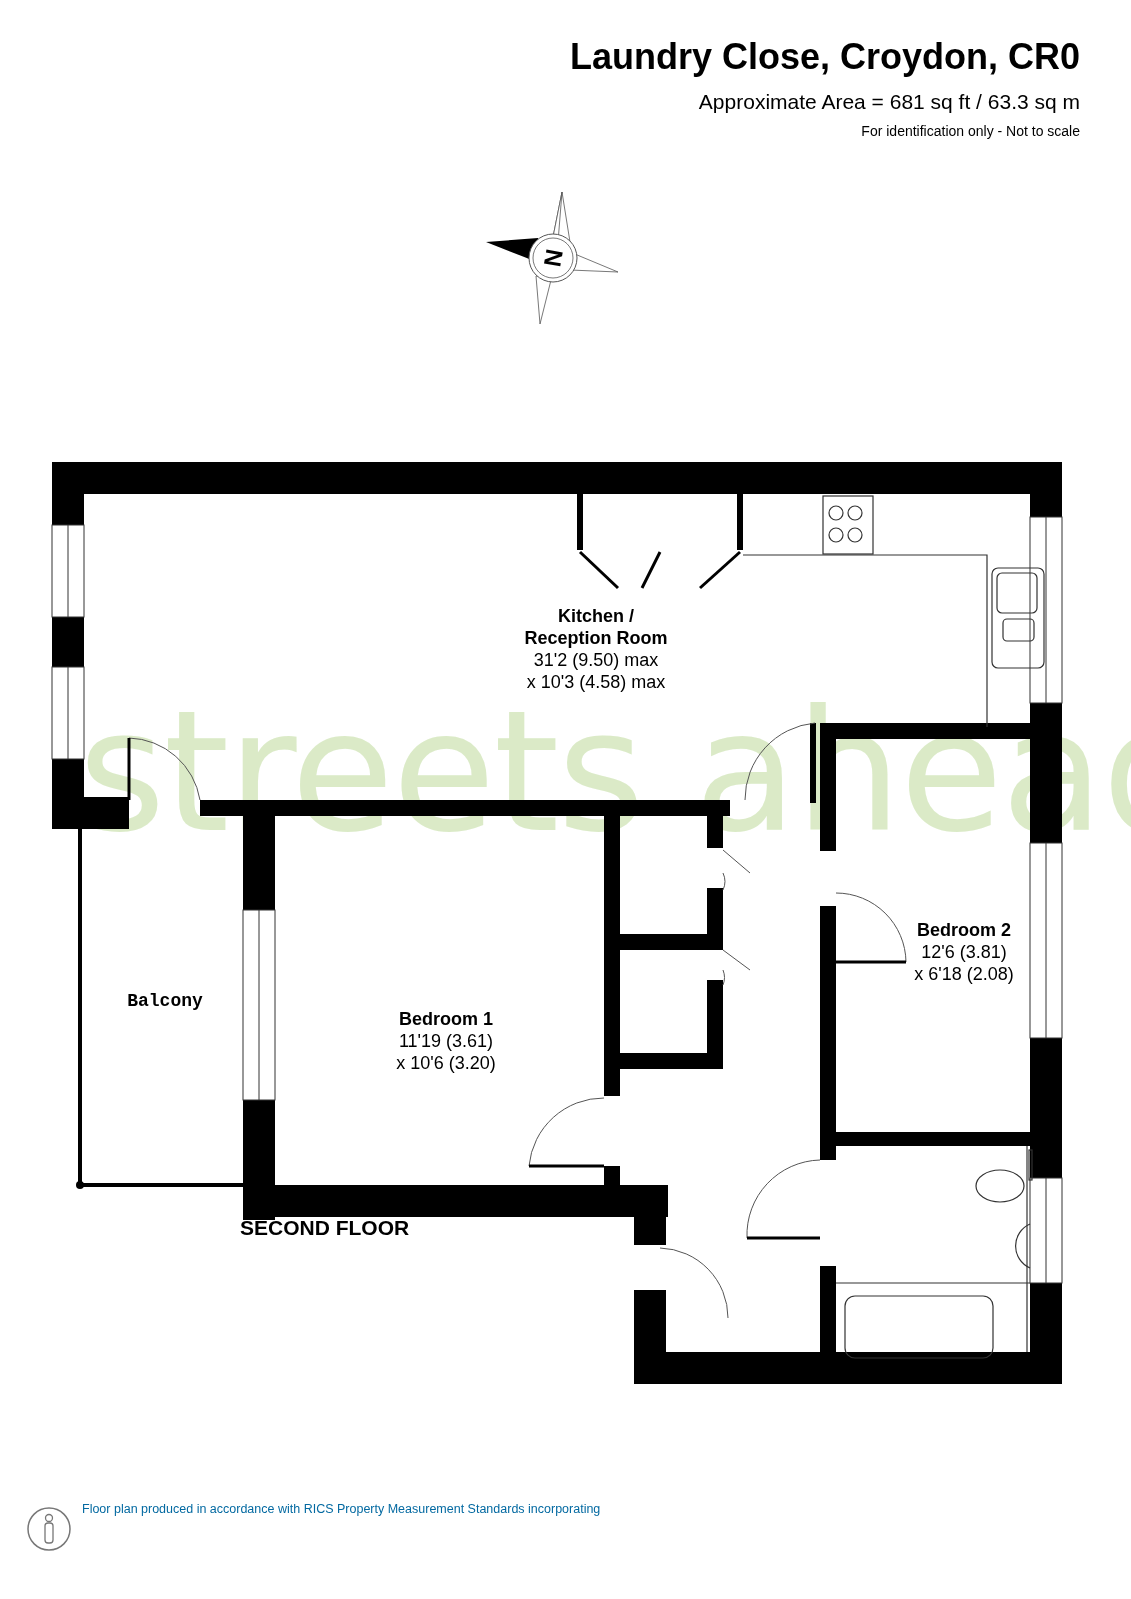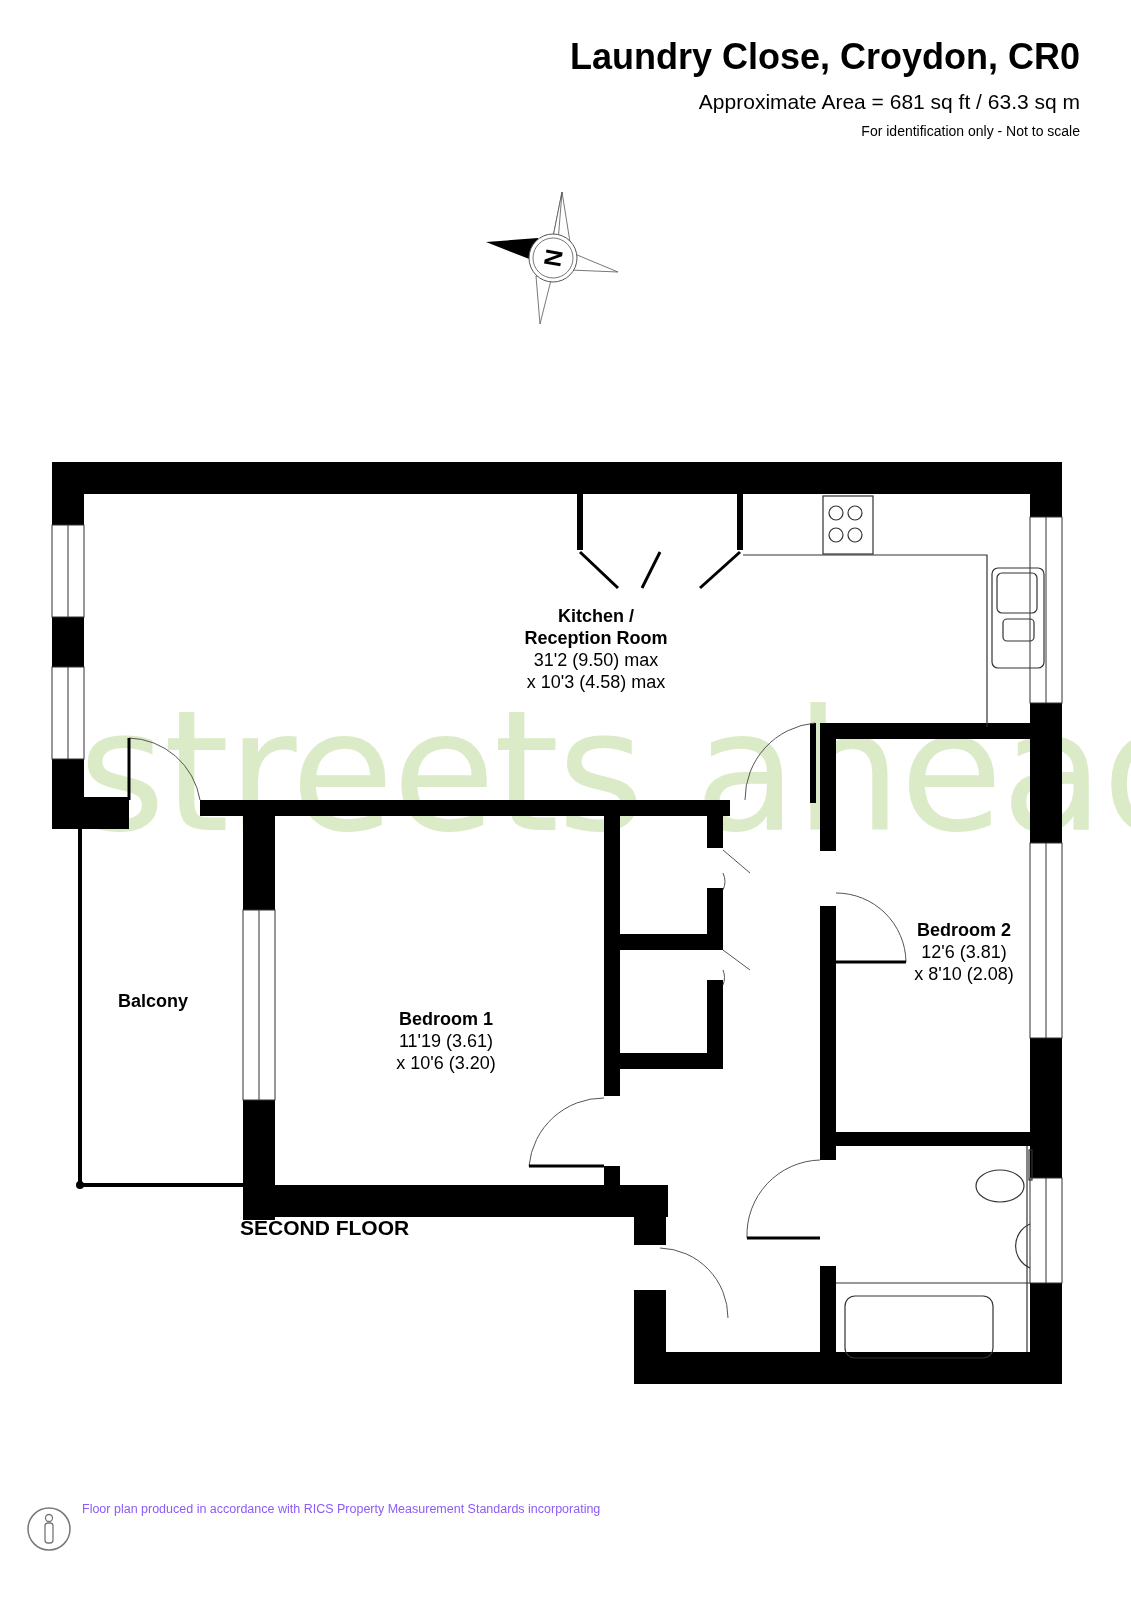--- a/index.html
+++ b/index.html
@@ -6,21 +6,21 @@
   body { width:1131px; height:1599px; position:relative; overflow:hidden; font-family:"Liberation Sans", sans-serif; color:#000; }
   .title { position:absolute; right:51px; top:36px; font-size:36px; font-weight:bold; white-space:nowrap; }
   .area { position:absolute; right:51px; top:90px; font-size:21px; white-space:nowrap;text-align:center; }
   .note { position:absolute; right:51px; top:123px; font-size:14px; white-space:nowrap; }
   .compass { position:absolute; left:486px; top:192px; width:134px; height:134px; }
   .plan { position:absolute; left:0; top:0; width:1131px; height:1599px; }
   .room-label { position:absolute; text-align:center; font-size:18px; line-height:22px; white-space:nowrap; transform:translateX(-50%); }
   .room-label .name { font-weight:bold; display:block; }
   .room-label .dim { display:block; }
   .floor-label { position:absolute; left:240px; top:1216px; font-size:21px; font-weight:bold; white-space:nowrap; }
-  .footer { position:absolute; left:82px; top:1502px; font-size:12.5px; line-height:15px; color:#8b5cf6; white-space:nowrap; }
+  .footer { position:absolute; left:82px; top:1502px; font-size:12.5px; line-height:15px; color:#0369a1; white-space:nowrap; }
   .footer-icon { position:absolute; left:26px; top:1506px; width:46px; height:46px; }
   .watermark { position:absolute; left:78px; top:688px; font-size:168px; color:#c8e0aa; opacity:0.65; letter-spacing:-2px; white-space:nowrap; font-family:"DejaVu Sans", sans-serif; line-height:1; pointer-events:none; }
 </style>
 </head>
 <body>
 
 <div>
   <div class="title">Laundry Close, Croydon, CR0</div>
   <div class="area">Approximate Area = 681 sq ft / 63.3 sq m</div>
   <div class="note">For identification only - Not to scale</div>
@@ -158,24 +158,24 @@
 
 <div class="room-label" style="left:446px; top:1008px;">
   <span class="name">Bedroom 1</span>
   <span class="dim">11'19 (3.61)</span>
   <span class="dim">x 10'6 (3.20)</span>
 </div>
 
 <div class="room-label" style="left:964px; top:919px;">
   <span class="name">Bedroom 2</span>
   <span class="dim">12'6 (3.81)</span>
-  <span class="dim">x 8'10 (2.08)</span>
+  <span class="dim">x 6'18 (2.08)</span>
 </div>
 
-<div class="room-label" style="left:153px; top:990px;">
+<div class="room-label" style="left:165px; top:990px;font-family:Liberation Mono, monospace;">
   <span class="name">Balcony</span>
 </div>
 
 <div class="floor-label">SECOND FLOOR</div>
 
 <svg class="footer-icon" viewBox="0 0 46 46">
   <circle cx="23" cy="23" r="21" fill="none" stroke="#777" stroke-width="1.5"></circle>
   <circle cx="23" cy="12" r="3.5" fill="none" stroke="#777" stroke-width="1.3"></circle>
   <rect x="19" y="17" width="8" height="20" rx="3" fill="none" stroke="#777" stroke-width="1.3"></rect>
 </svg>

